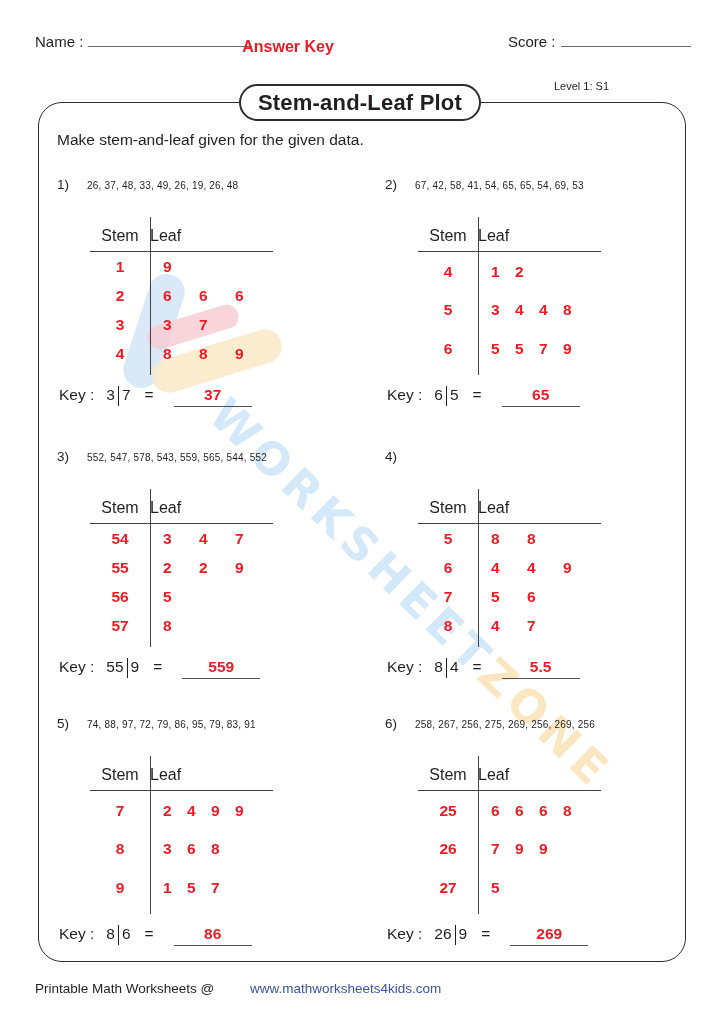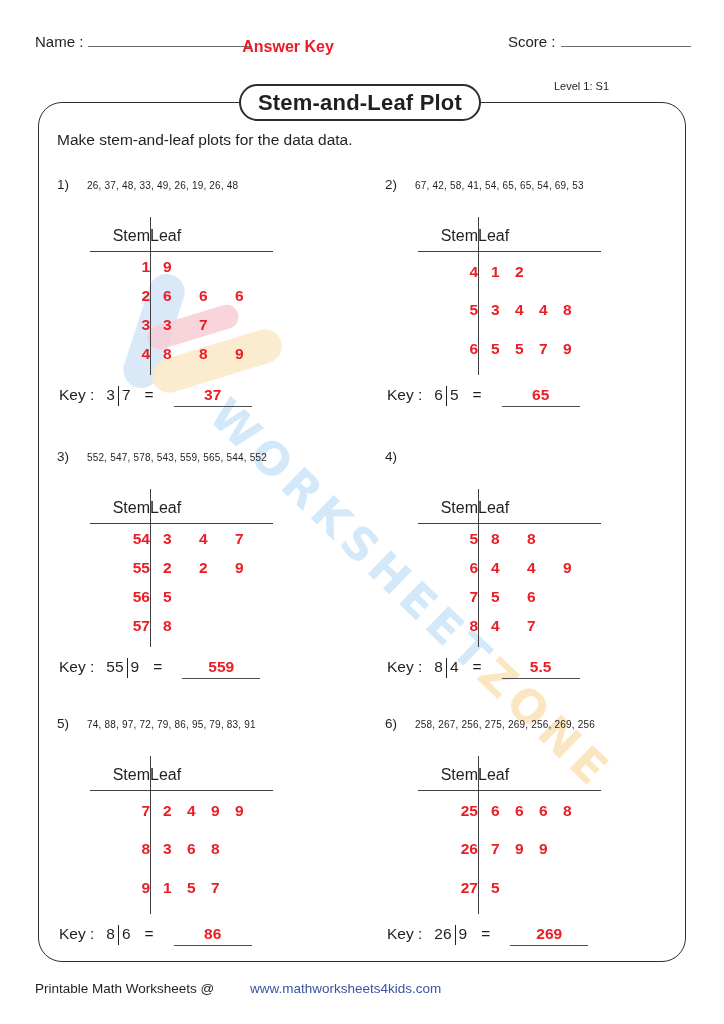--- a/index.html
+++ b/index.html
@@ -53,21 +53,21 @@
   .problem{position:absolute;width:320px;z-index:2;}
   .p1{left:57px;top:177px;}  .p2{left:385px;top:177px;}
   .p3{left:57px;top:449px;}  .p4{left:385px;top:449px;}
   .p5{left:57px;top:716px;}  .p6{left:385px;top:716px;}
   .prob-line{display:flex;align-items:baseline;}
   .prob-num{font-size:13.5px;width:20px;flex:0 0 20px;}
   .prob-data{font-size:10px;letter-spacing:.2px;margin-left:10px;}
   .plot{position:relative;margin:22px 0 0 33px;width:183px;}
   .vline{position:absolute;left:60px;top:3px;height:158px;width:0;border-left:1.7px solid var(--line);}
   .plot-head{display:flex;align-items:flex-end;height:38px;padding-bottom:6px;border-bottom:1.7px solid var(--line);font-size:16px;}
-  .stem-col{width:60px;flex:0 0 60px;text-align:right;}
+  .stem-col{width:60px;flex:0 0 60px;text-align:center;}
   .leaf-col{flex:1;text-align:left;}
   .rows{height:115px;display:flex;flex-direction:column;justify-content:space-around;margin-top:1px;}
   .row{display:flex;align-items:center;font-size:15.5px;}
   .stem-val{color:var(--red);font-weight:bold;}
   .leaves{flex:1;display:flex;padding-left:13px;}
   .leaf-digit{color:var(--red);font-weight:bold;font-size:15.5px;}
   .gap-wide .leaf-digit{width:36px;}
   .gap-narrow .leaf-digit{width:24px;}
   
   .key-line{display:flex;font-size:15.5px;margin:18px 0 0 2px;}
@@ -97,21 +97,21 @@
   <span>Name :</span><span class="blank-line name-blank"></span>
 </div>
 <div class="answer-key">Answer Key</div>
 <div class="hdr-field score-field">
   <span>Score :</span><span class="blank-line score-blank"></span>
 </div>
 
 <div class="main-box"></div>
 <div class="title-pill">Stem-and-Leaf Plot</div>
 <div class="level-tag">Level 1: S1</div>
-<div class="instruction">Make stem-and-leaf plots for the data data.</div>
+<div class="instruction">Make stem-and-leaf given for the given data.</div>
 
 <section class="problem p1">
   <div class="prob-line">
     <span class="prob-num">1)</span>
     <span class="prob-data">26, 37, 48, 33, 49, 26, 19, 26, 48</span>
   </div>
   <div class="plot gap-wide">
     <div class="vline"></div>
     <div class="plot-head">
       <span class="stem-col">Stem</span>

